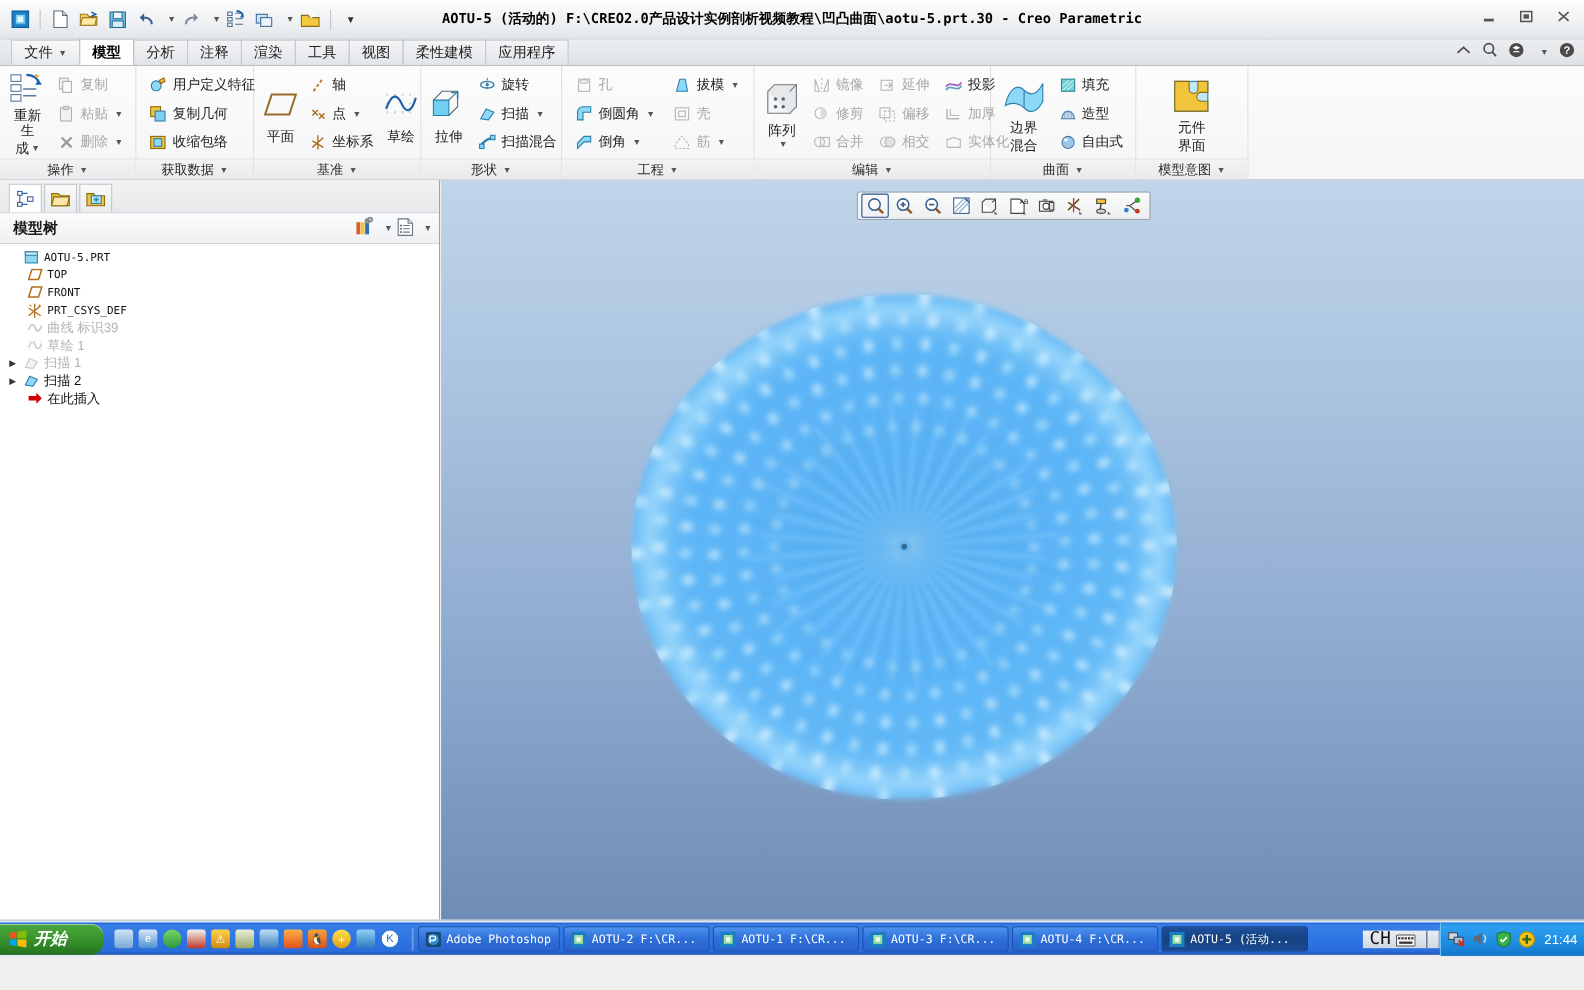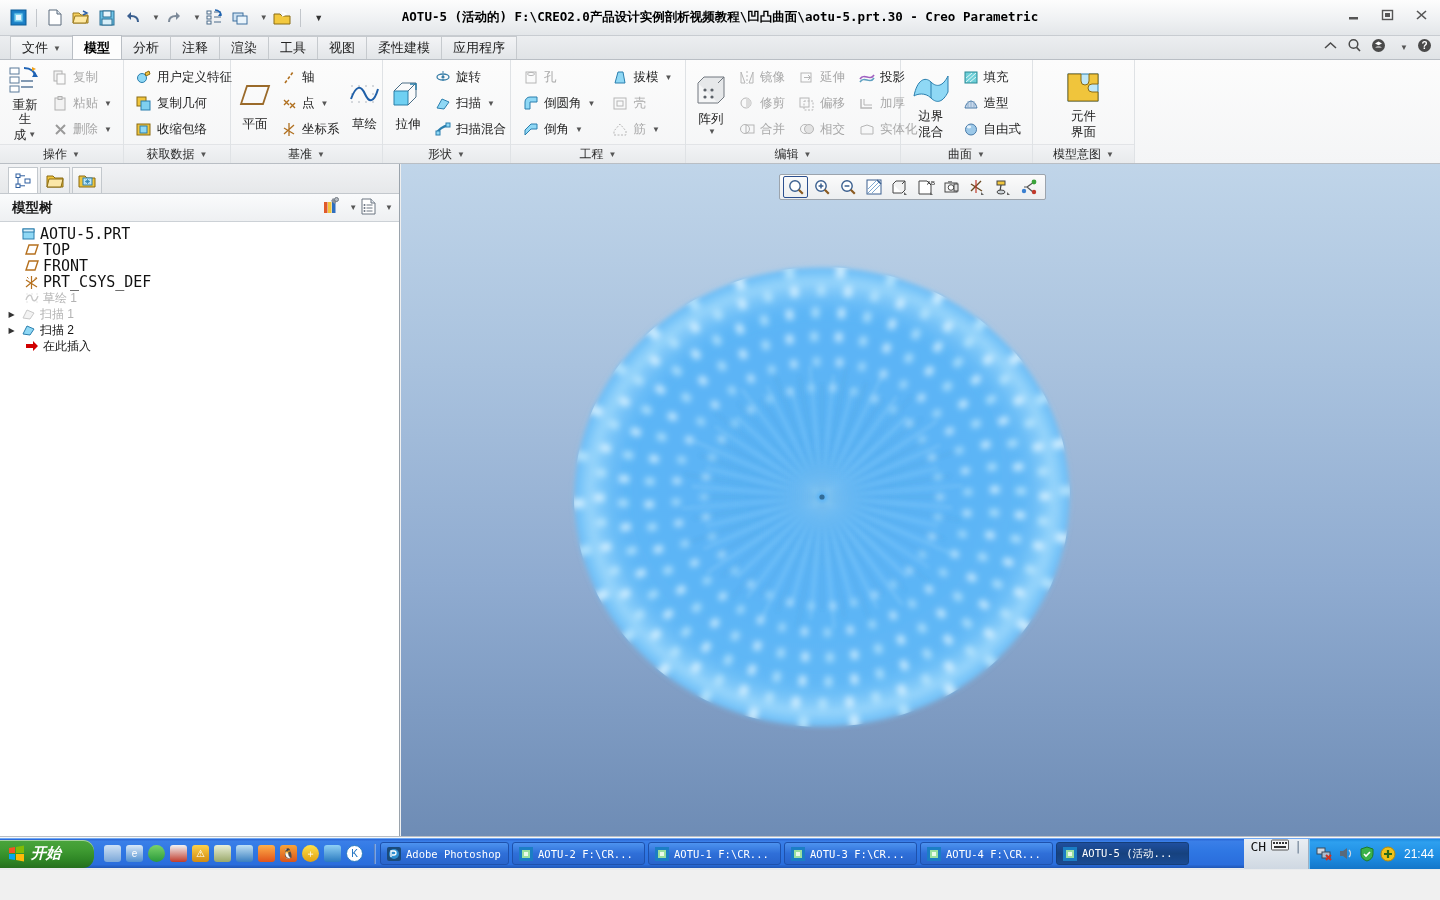--- a/index.html
+++ b/index.html
@@ -113,21 +113,21 @@
   .navtab.active { background: #fff; }
   .tree-header {
     height: 28px; display: flex; align-items: center; padding: 0 6px;
     background: linear-gradient(#fafbfc,#eef0f2); border-bottom: 1px solid #ccd1d6;
   }
   .tree-title { font-size: 13.5px; font-weight: bold; color: #1a1a1a; margin-left: 6px; }
   .tree-header-tools { margin-left: auto; display: flex; align-items: center; gap: 3px; }
   .tree-body { flex: 1; background: #fff; padding: 4px 0 0 6px; overflow: hidden; }
   .tnode {
     display: flex; align-items: center; height: 16px; gap: 4px;
-    font-family: "DejaVu Sans Mono", monospace; font-size: 15px; color: #111;
+    font-family: "DejaVu Sans Mono", monospace; font-size: 10px; color: #111;
   }
   .tnode .exp { width: 11px; text-align: center; font-size: 8px; color: #333; }
   .tnode .ti { width: 15px; height: 14px; display: flex; align-items: center; justify-content: center; }
   .tnode.greyed { color: #b3b3b3; }
   .tnode.cjk { font-family: "Liberation Sans", sans-serif; font-size: 12px; }
 
   
   .viewport {
     position: absolute; left: 401px; top: 164px; width: 1039px; height: 672px;
     background: linear-gradient(#c0d5e9 0%, #a9c2de 30%, #8fabd0 62%, #6e8cb5 100%);
@@ -199,23 +199,23 @@
     border: 1px solid #1e51ac; border-radius: 3px;
     overflow: hidden; white-space: nowrap;
   }
   .taskbtn.active { background: linear-gradient(#1f4f9f, #16427f 50%, #1a4a92); border-color: #153e79; }
   .tray {
     display: flex; align-items: center; height: 30px; padding: 0 6px; gap: 5px;
     background: linear-gradient(#1b8ae0 0%, #2ea0ef 10%, #1d8ce2 60%, #1476c9 100%);
     border-left: 1px solid #6fc4f7; color: #fff; font-size: 11.5px;
   }
   .lang {
-    display: flex; align-items: flex-start; gap: 5px; padding: 0 6px; height: 30px;
+    display: flex; align-items: flex-end; gap: 5px; padding: 0 6px; height: 16px;
     background: linear-gradient(#e9eef3,#cfd8e2); color: #111;
-    font-family: "DejaVu Sans Mono", monospace; font-size: 13px;
+    font-family: "DejaVu Sans Mono", monospace; font-size: 16px;
     border-right: 1px solid #9fb0c3;
   }
   .tray-time { font-family: "Liberation Sans", sans-serif; font-size: 12px; margin-left: 3px; }
   svg { shape-rendering: geometricPrecision; }
 </style>
 </head>
 <body>
 
 <div id="app">
 
@@ -920,20 +920,28 @@
       <div class="tnode" style="padding-left:18px">
         <span class="ti">
           <svg width="14" height="13" viewBox="0 0 14 13">
               <path d="M1 11L12 2M1 4l11 7M6.5 0v13" stroke="#b5701e" stroke-width="1.2"></path>
               <path d="M2 1l1.5 1.5M11.5 1L10 2.5" stroke="#b5701e"></path>
             </svg>
         </span>
         <span>PRT_CSYS_DEF</span>
       </div>
 
+      <div class="tnode cjk greyed" style="padding-left:18px">
+        <span class="ti">
+          <svg width="14" height="12" viewBox="0 0 14 12">
+              <path d="M1 8C3 2 6 2 7 6c1 4 4 4 6-2" fill="none" stroke="#c8c8c8" stroke-width="1.5"></path>
+            </svg>
+        </span>
+        <span>曲线 标识39</span>
+      </div>
 
       <div class="tnode cjk greyed" style="padding-left:18px">
         <span class="ti">
           <svg width="14" height="12" viewBox="0 0 14 12">
               <g fill="#dcdcdc">
                 <circle cx="2" cy="2" r="0.7"></circle>
                 <circle cx="7" cy="2" r="0.7"></circle>
                 <circle cx="12" cy="2" r="0.7"></circle>
                 <circle cx="2" cy="10" r="0.7"></circle>
                 <circle cx="12" cy="10" r="0.7"></circle>

